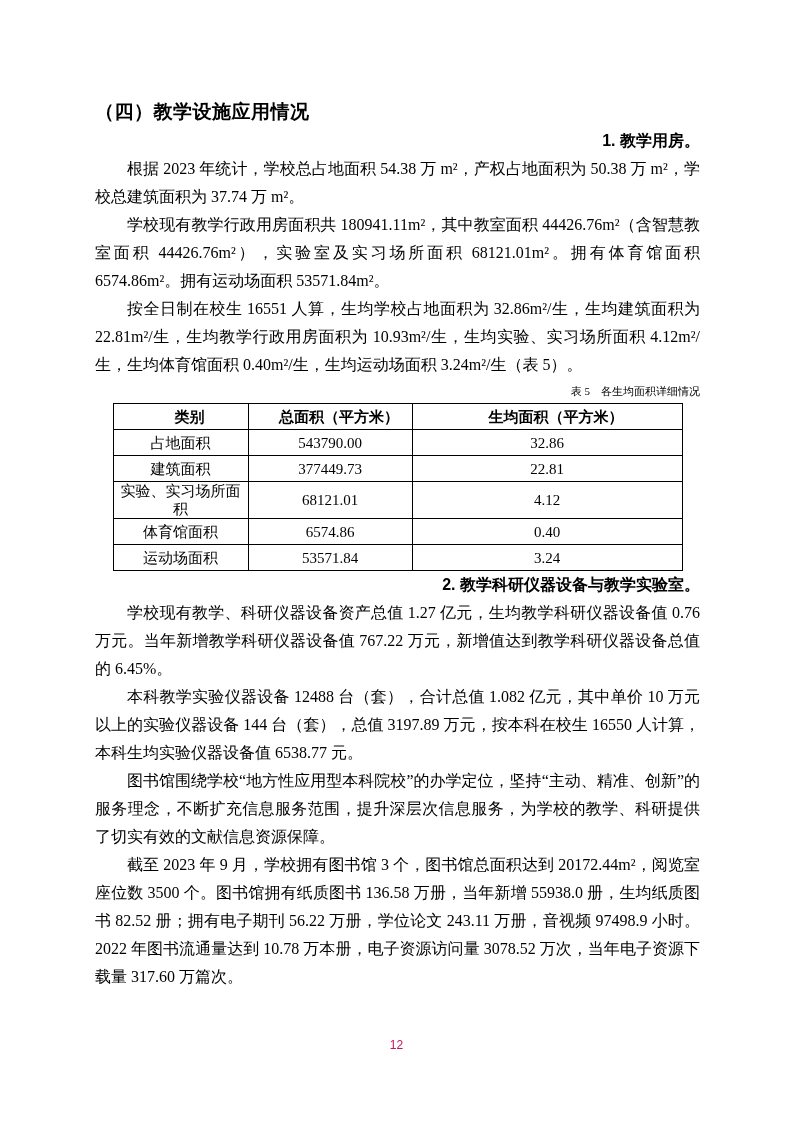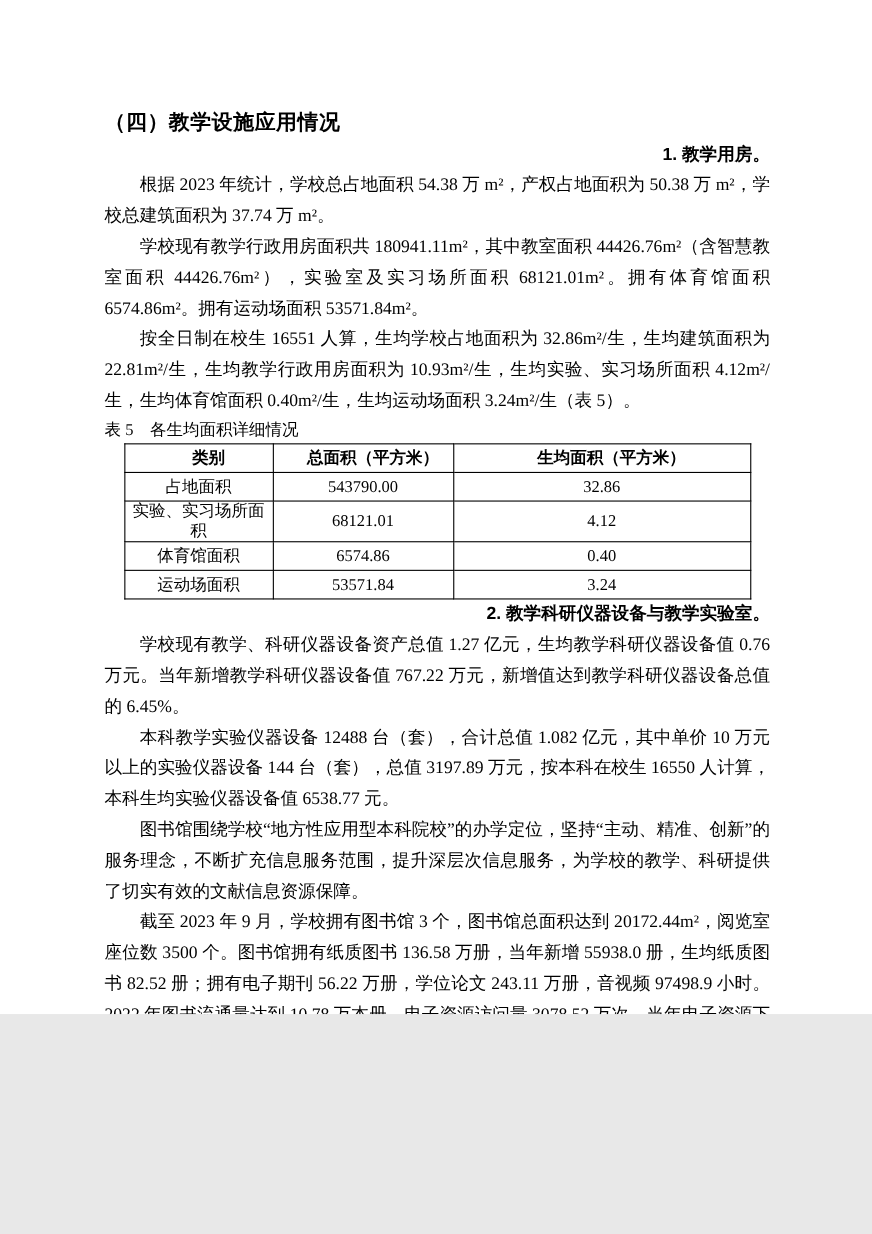--- a/index.html
+++ b/index.html
@@ -1,19 +1,19 @@
 <!DOCTYPE html>
 <html><head>
 <meta charset="utf-8">
 <style>
   html, body { margin: 0; padding: 0; background: #e8e8e8; }
   .page {
     position: relative;
     width: 793px;
-    height: 922px;
+    height: 1122px;
     margin: 0 auto;
     background: #ffffff;
     box-sizing: border-box;
     padding: 97px 93px 0 95px;
     overflow: hidden;
     color: #000;
     font-family: "Liberation Serif", "DejaVu Serif", serif;
   }
   .doc-heading {
     font-family: "Liberation Sans", "DejaVu Sans", sans-serif;
@@ -32,23 +32,23 @@
     text-align: right;
   }
   .body-p {
     font-size: 16px;
     line-height: 28px;
     text-align: justify;
     text-indent: 2em;
     margin: 0;
   }
   .tbl-caption {
-    font-size: 15px;
+    font-size: 11px;
     line-height: 20px;
-    text-align: left;
+    text-align: right;
     margin: 2px 0 2px 0;
   }
   table.area-table {
     border-collapse: collapse;
     margin: 0 auto;
     table-layout: fixed;
     width: 569px;
   }
   table.area-table col.c1 { width: 135px; }
   table.area-table col.c2 { width: 164px; }
@@ -101,20 +101,25 @@
         <th>生均面积（平方米）</th>
       </tr>
     </thead>
     <tbody>
       <tr>
         <td>占地面积</td>
         <td>543790.00</td>
         <td>32.86</td>
       </tr>
       <tr>
+        <td>建筑面积</td>
+        <td>377449.73</td>
+        <td>22.81</td>
+      </tr>
+      <tr>
         <td>实验、实习场所面积</td>
         <td>68121.01</td>
         <td>4.12</td>
       </tr>
       <tr>
         <td>体育馆面积</td>
         <td>6574.86</td>
         <td>0.40</td>
       </tr>
       <tr>

